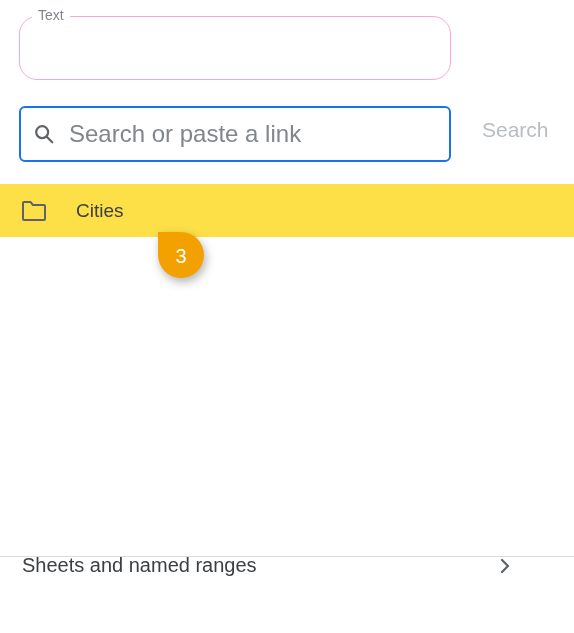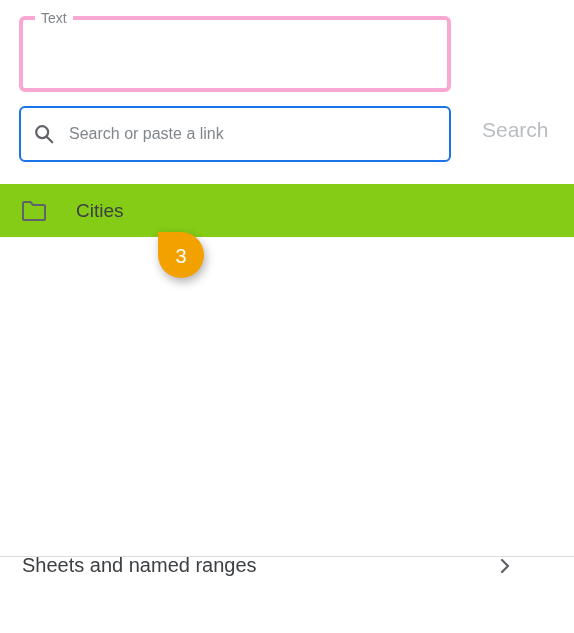--- a/index.html
+++ b/index.html
@@ -5,23 +5,23 @@
 * { box-sizing: border-box; margin: 0; padding: 0; }
 html, body { width: 574px; height: 633px; font-family: Arial, "Helvetica Neue", sans-serif; background: #fff; color: #3c4043; }
 .container { width: 574px; height: 633px; position: relative; }
 
 
 .text-field {
   position: absolute;
   left: 19px;
   top: 16px;
   width: 432px;
-  height: 76px;
-  border: 4px solid #f9a8d4;
-  border-radius: 6px;
+  height: 64px;
+  border: 1px solid #f9a8d4;
+  border-radius: 18px;
   background: #fff;
 }
 .text-field-label {
   position: absolute;
   top: -10px;
   left: 12px;
   background: #fff;
   padding: 0 6px;
   font-size: 14px;
   color: #80868b;
@@ -54,21 +54,21 @@
 }
 .search-icon {
   width: 22px;
   height: 22px;
   flex-shrink: 0;
 }
 .search-input {
   flex: 1;
   border: none;
   outline: none;
-  font-size: 16px;
+  font-size: 24px;
   color: #3c4043;
   margin-left: 14px;
   background: transparent;
 }
 .search-input::placeholder { color: #80868b; }
 
 
 .apply-btn {
   position: absolute;
   left: 482px;
@@ -81,21 +81,21 @@
   font-family: inherit;
 }
 
 
 .result-row {
   position: absolute;
   left: 0;
   top: 184px;
   width: 574px;
   height: 53px;
-  background: #84cc16;
+  background: #fde047;
   display: flex;
   align-items: center;
   padding-left: 22px;
   cursor: pointer;
 }
 .sheet-icon { width: 24px; height: 20px; flex-shrink: 0; }
 .result-label {
   margin-left: 30px;
   font-size: 19px;
   color: #3c4043;

